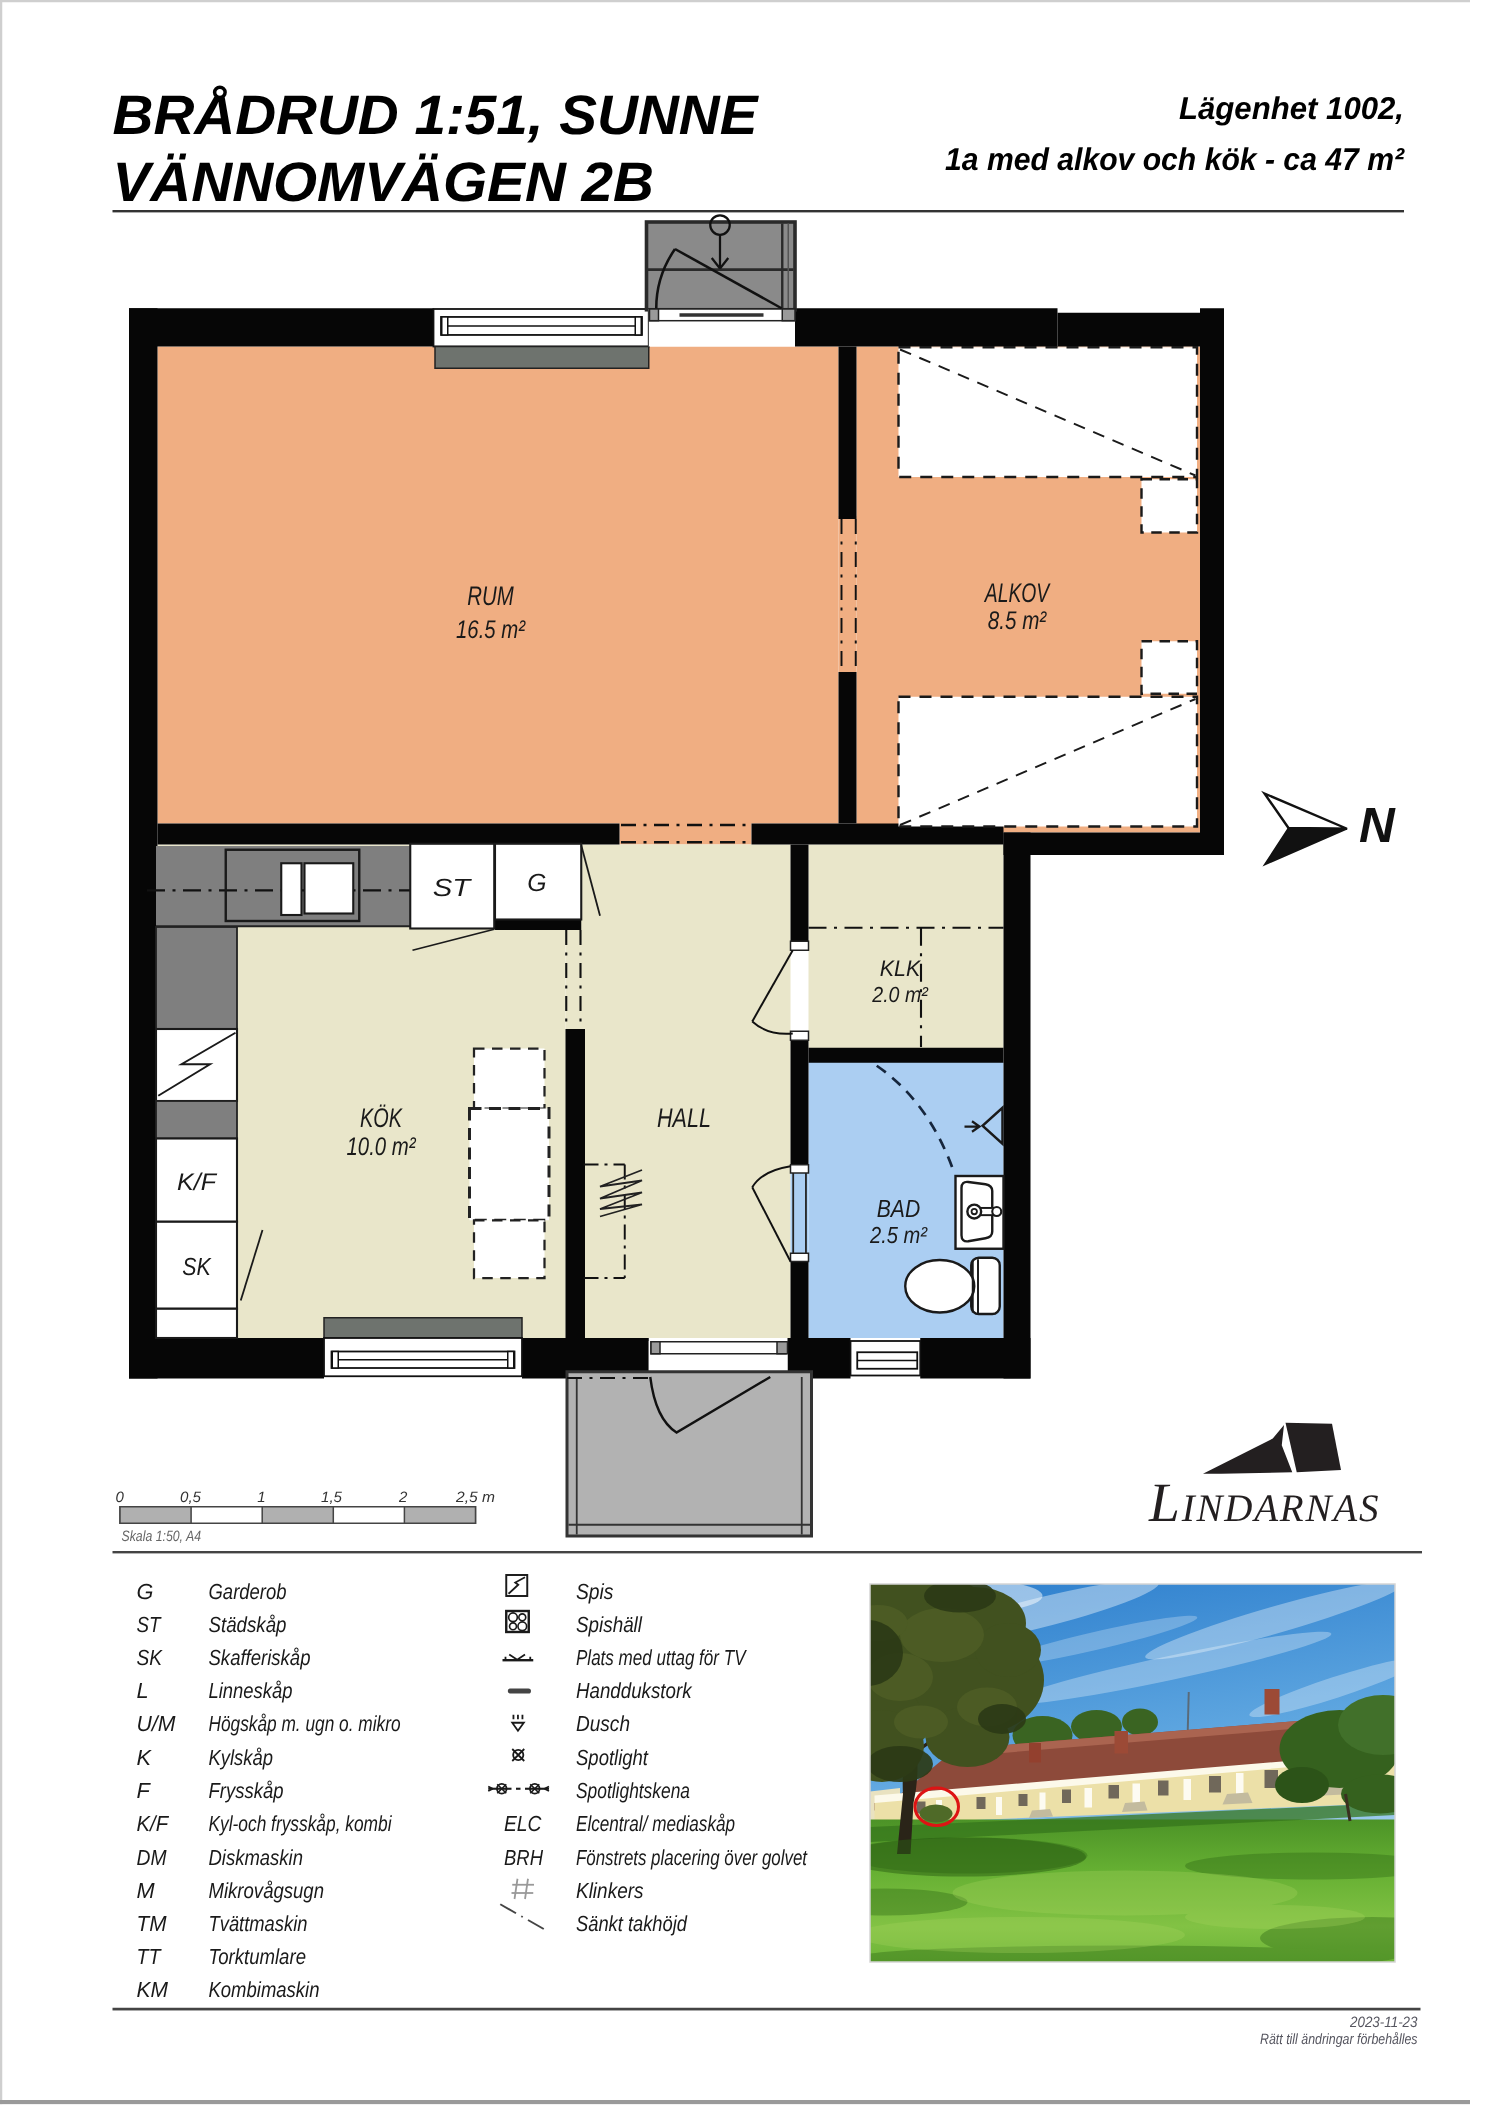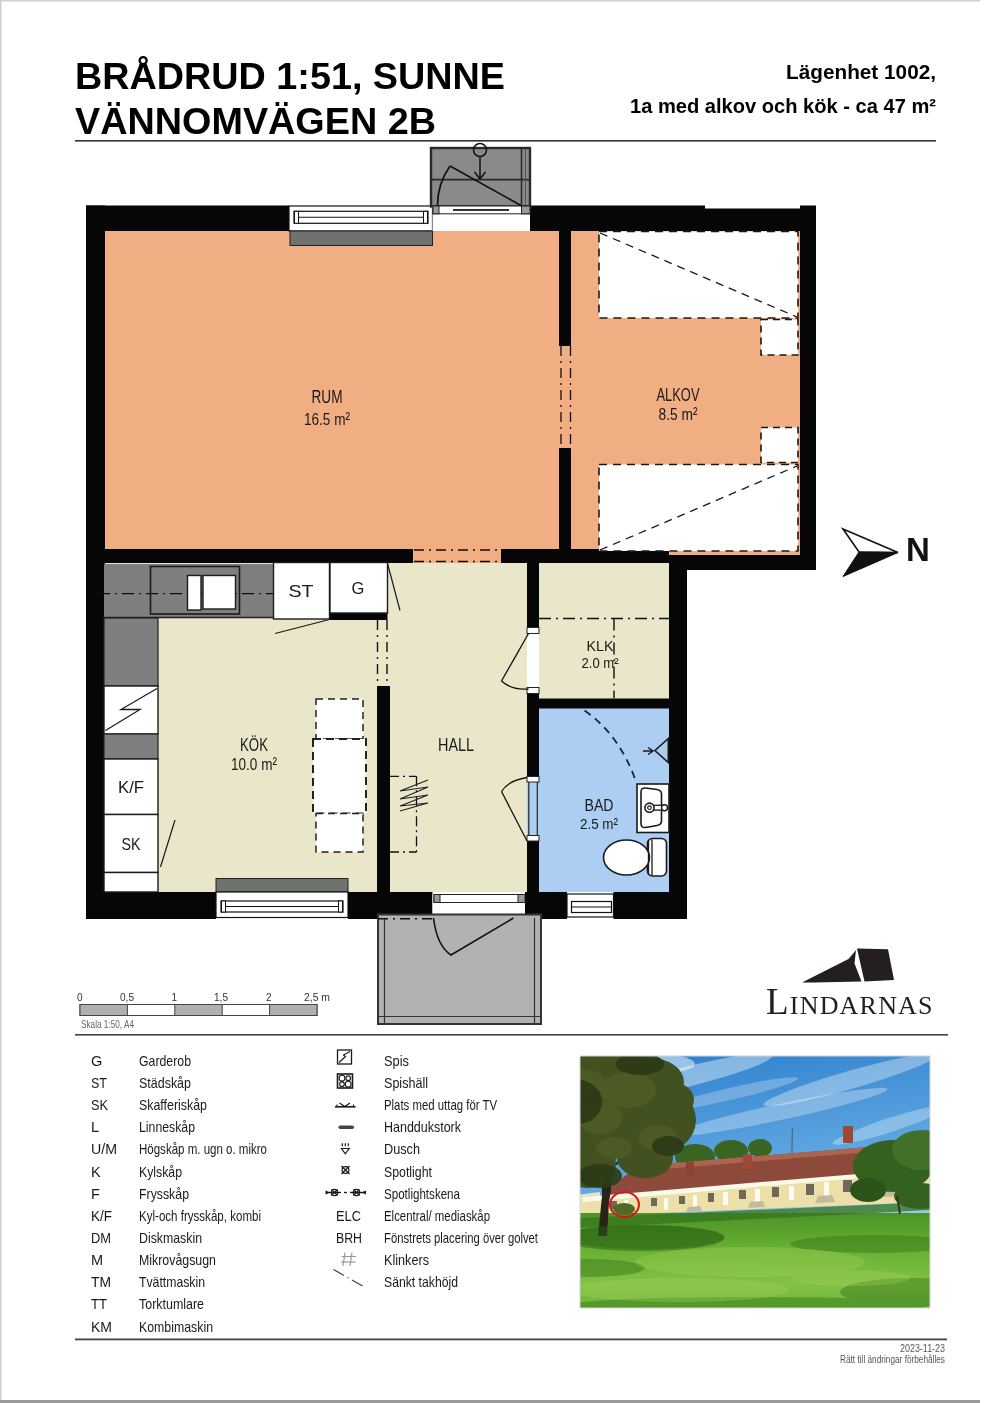--- a/index.html
+++ b/index.html
@@ -1,17 +1,17 @@
 <!DOCTYPE html>
 <html><head>
 <meta charset="utf-8">
 <style>
   html,body{margin:0;padding:0;background:#fff;}
   .page{position:relative;width:980px;height:1403px;background:#fff;overflow:hidden;
-        font-family:"Liberation Sans", sans-serif;}
+        font-family:"Liberation Sans", sans-serif;font-style:italic;}
   svg text{font-family:"Liberation Sans", sans-serif;}
 </style>
 </head>
 <body>
 <div class="page">
 <svg width="992" height="1403" viewBox="0 0 992 1403">
 
 <rect x="0" y="0" width="992" height="1403" fill="#ffffff"></rect>
 
 <g>

